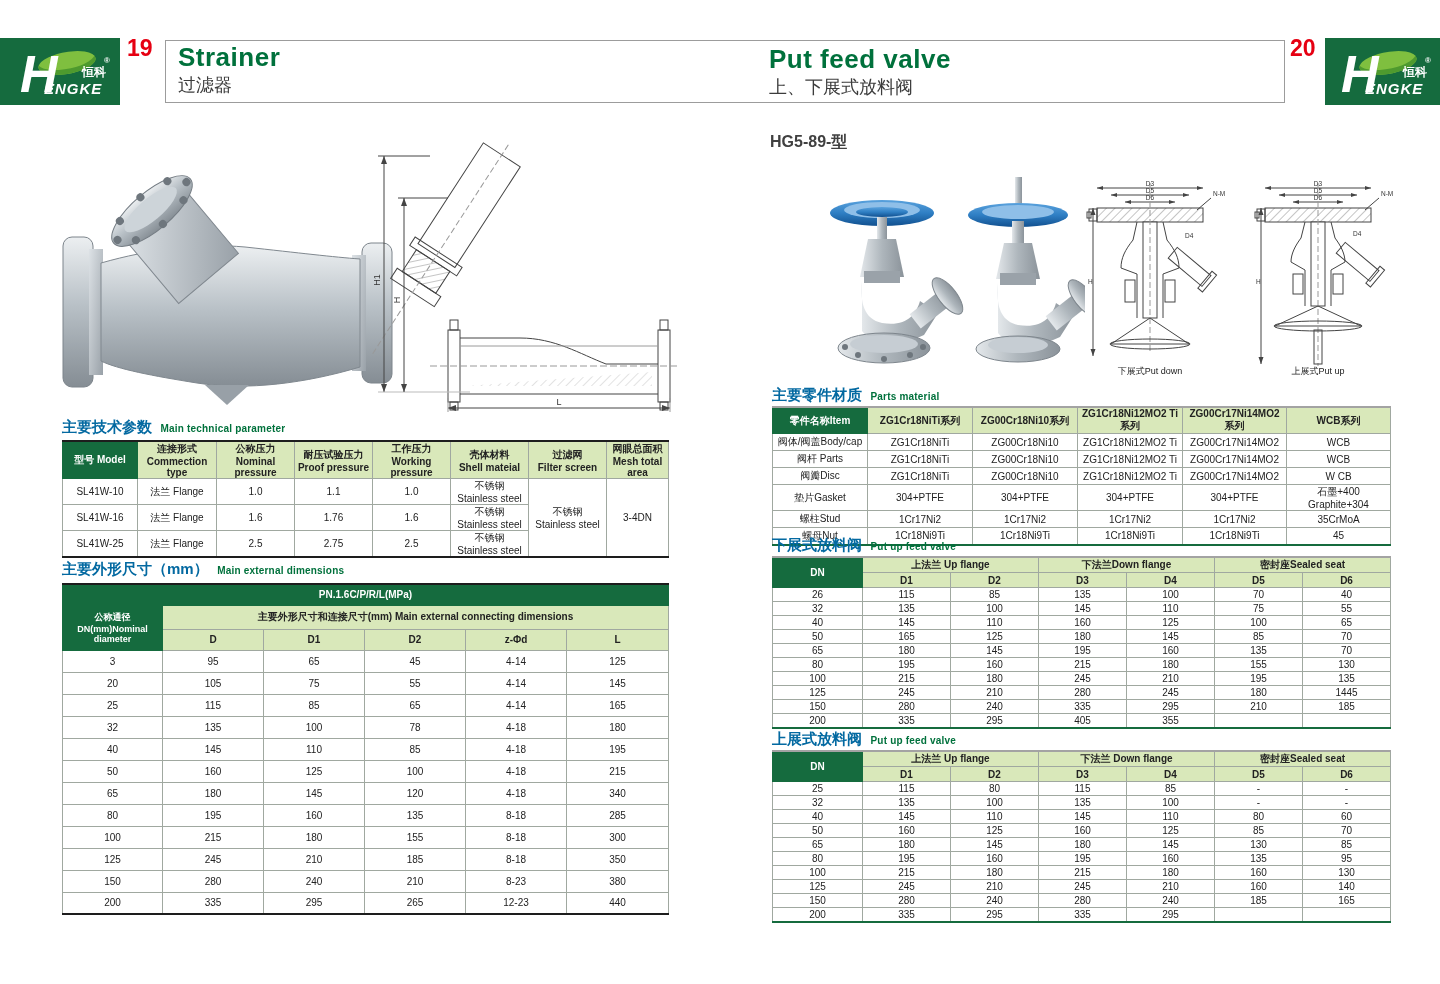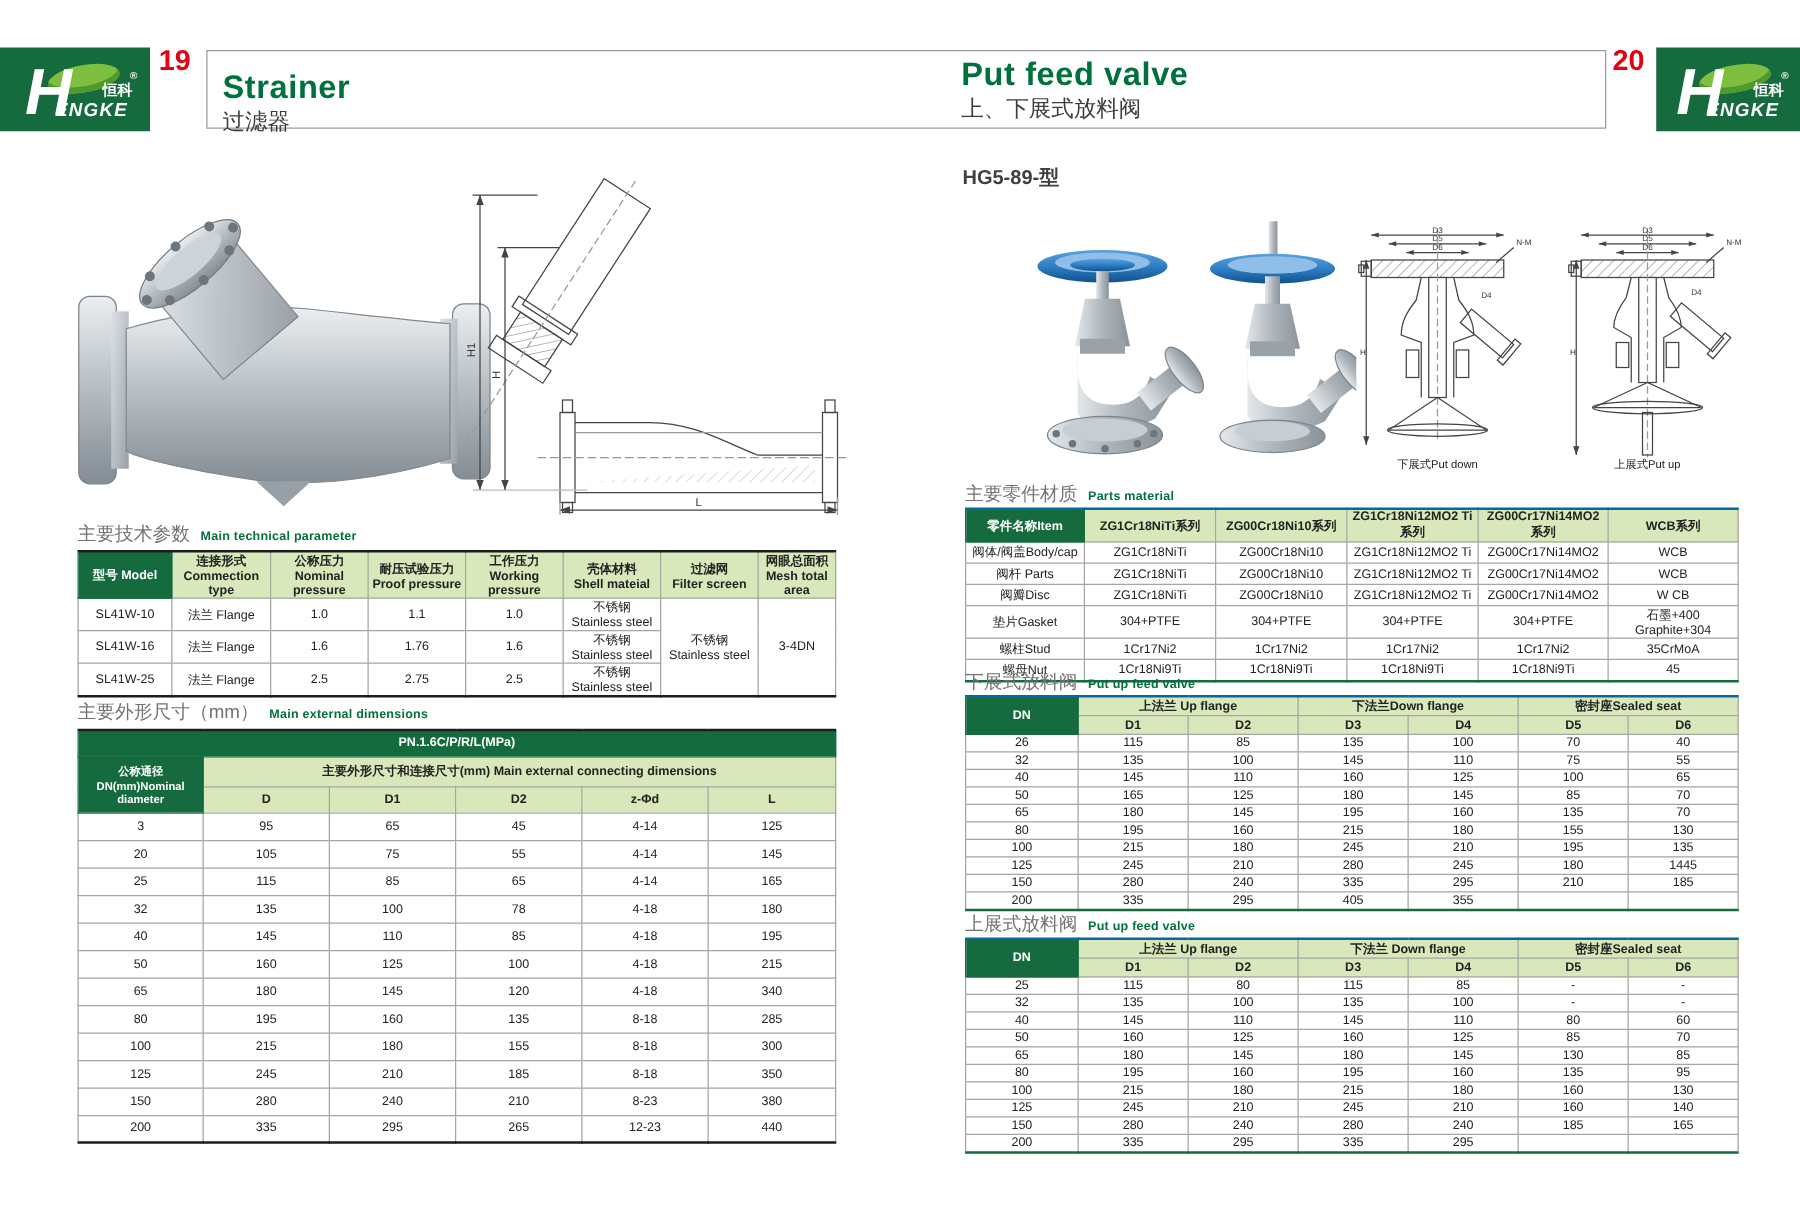--- a/index.html
+++ b/index.html
@@ -14,30 +14,30 @@
   .logo-en{position:absolute;color:#fff;font-weight:bold;font-style:italic;font-size:15px;letter-spacing:1px}
   .logo-zh{position:absolute;color:#fff;font-weight:bold;font-size:12px}
   .logo-leaf{position:absolute;width:58px;height:22px;background:#7fbf3f;border-radius:50% 60% 50% 60%;transform:rotate(-12deg);box-shadow:inset 0 -5px 0 #4e9a2e}
   .page-num{color:#e60012;font-weight:bold;font-size:23px;line-height:1}
   .title-band{border:1px solid #9c9c9c;background:#fff}
   .band-title-en{color:#00713c;font-weight:bold;font-size:26px;letter-spacing:.5px;line-height:1.05}
   .band-title-zh{color:#3c3c3c;font-size:18px;margin-top:2px}
 
   
   .sec-title{white-space:nowrap}
-  .sec-title .zh{color:#737373;font-weight:normal;font-size:15px}
+  .sec-title .zh{color:#0369a1;font-weight:bold;font-size:15px}
   .sec-title .en{color:#00713c;font-weight:bold;font-size:10px;margin-left:4px;letter-spacing:.2px}
   .model-title{color:#404040;font-weight:bold;font-size:16px}
 
   
   table.tbl{border-collapse:collapse;table-layout:fixed;width:100%;background:#fff}
   table.tbl th,table.tbl td{border:1px solid #a0a8a0;font-size:10px;color:#222;text-align:center;vertical-align:middle;white-space:pre-line;padding:0 2px;font-weight:normal}
   table.tbl th{font-weight:bold}
   table.tbl{border-top:2px solid #1d1d1d;border-bottom:2px solid #1d1d1d}
-  table.tbl.green-frame{border-top:2px solid #0369a1;border-bottom:2px solid #156b3e}
+  table.tbl.green-frame{border-top:2px solid #a3a3a3;border-bottom:2px solid #156b3e}
   .dark{background:#156b3e;color:#ffffff !important;border-color:#156b3e !important}
   .light{background:#d9e8ba}
   .t-tech thead tr{height:34px}
   .t-tech tbody tr{height:25px}
   .t-dims tr{height:21px}
   .t-dims tbody tr{height:22px}
   .t-dims .row-group{height:24px}
   .t-parts thead tr{height:21px}
   .t-parts tbody tr{height:17px}
   .t-feed thead tr{height:15px}
@@ -58,21 +58,21 @@
   <div class="abs logo-box" style="left:0;top:38px;width:120px;height:67px">
     <span class="logo-leaf" style="left:38px;top:14px"></span>
     <span class="logo-h" style="left:20px;top:10px">H</span>
     <span class="logo-en" style="left:44px;top:42px">ENGKE</span>
     <span class="logo-zh" style="left:82px;top:26px">恒科</span>
     <span class="logo-zh" style="left:104px;top:18px;font-size:8px">®</span>
   </div>
   <div class="abs page-num" style="left:127px;top:37px">19</div>
 
   <div class="abs title-band" style="left:165px;top:40px;width:1120px;height:63px">
-    <div class="abs" style="left:12px;top:15px">
+    <div class="abs" style="left:12px;top:3px">
       <div class="band-title-en">Strainer</div>
       <div class="band-title-zh">过滤器</div>
     </div>
     <div class="abs" style="left:603px;top:5px">
       <div class="band-title-en">Put feed valve</div>
       <div class="band-title-zh">上、下展式放料阀</div>
     </div>
   </div>
 
   <div class="abs page-num" style="left:1290px;top:37px">20</div>

